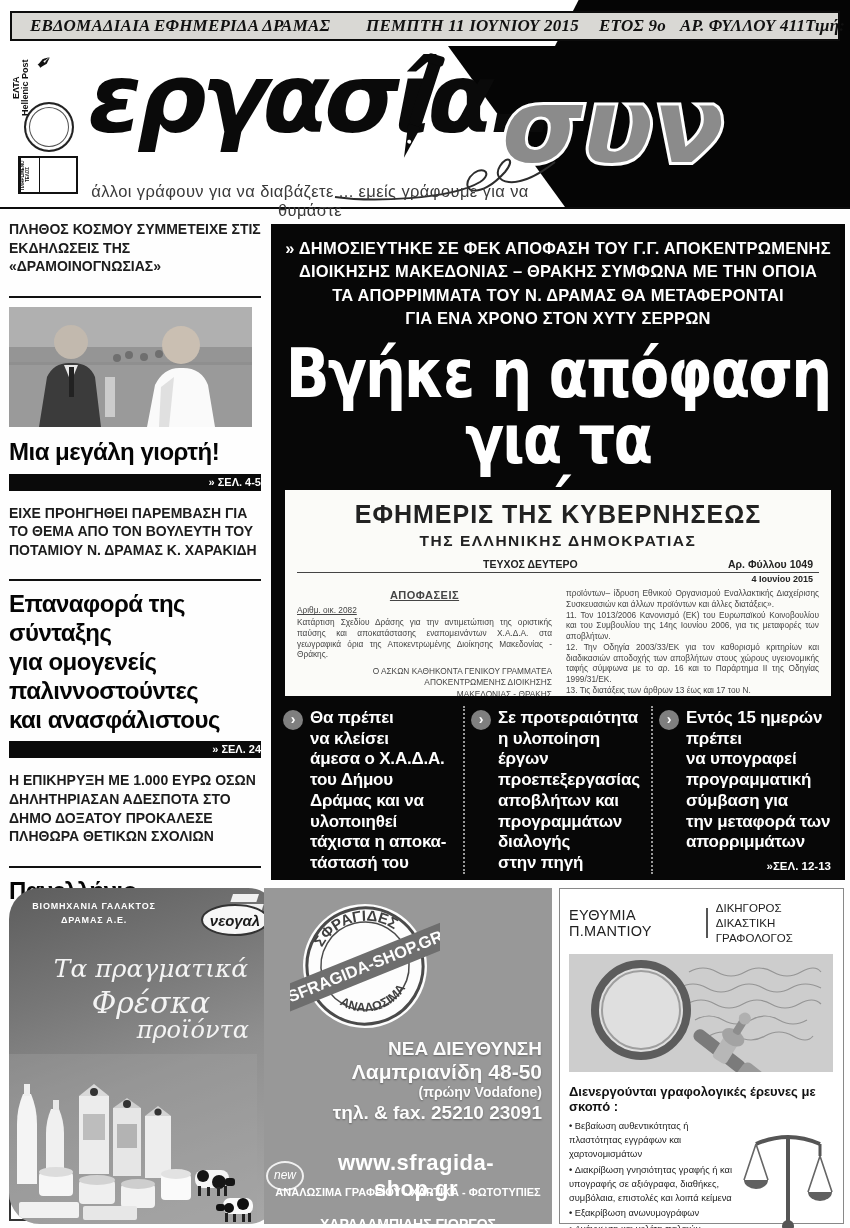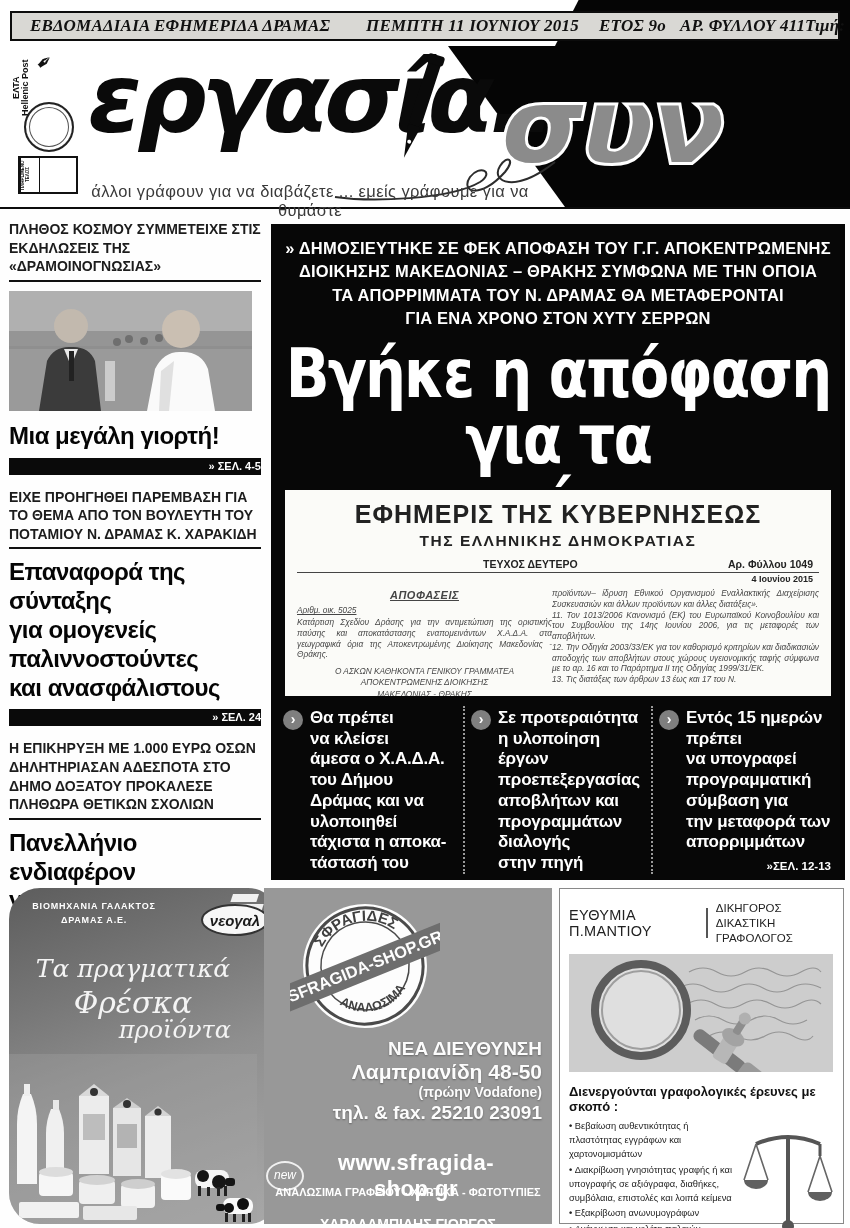--- a/index.html
+++ b/index.html
@@ -40,21 +40,21 @@
               border-radius:50%;box-shadow:inset 0 0 0 3px #fff,inset 0 0 0 4px #555;}
   .elta-box{position:absolute;top:106px;left:8px;width:56px;height:34px;border:2px solid #111;
             display:flex;}
   .elta-box div{border-right:1px solid #111;flex:1;font-size:4.5px;font-weight:bold;
                 writing-mode:vertical-rl;transform:rotate(180deg);text-align:center;line-height:1.1;
                 overflow:hidden;}
   .elta-box div:last-child{border-right:none;}
   
   .leftcol{position:absolute;top:220px;left:9px;width:252px;height:660px;}
   .kicker{font-size:14px;font-weight:bold;line-height:1.33;border-bottom:2px solid #111;
-          padding-bottom:4px;margin-bottom:9px;color:#1c1c1c;}
+          padding-bottom:20px;margin-bottom:9px;color:#1c1c1c;}
   .story-photo{width:243px;height:120px;margin-bottom:7px;}
   .lc-headline{font-size:24px;font-weight:bold;line-height:1.2;letter-spacing:-.5px;
                white-space:pre-line;margin-bottom:7px;color:#050505;}
   .selbar{background:#0a0a0a;color:#fff;font-size:11px;font-weight:bold;text-align:right;
           padding:2px 0 3px 0;margin-bottom:13px;}
   
   .cardio{border:2px solid #333;margin-top:2px;padding:6px 8px 6px 6px;position:relative;min-height:118px;}
   .cardio-heart{position:absolute;top:10px;left:4px;}
   .cardio-name{font-size:15.5px;font-weight:bold;text-align:right;letter-spacing:.3px;}
   .cardio-title{font-size:13px;font-style:italic;font-weight:bold;text-align:right;margin:1px 14px 2px 0;}
@@ -73,21 +73,21 @@
                  font-family:"DejaVu Sans","Liberation Sans",sans-serif;}
   
   .gazette{position:absolute;top:266px;left:14px;width:546px;height:206px;background:#fbfbf8;
            color:#222;padding:8px 12px 12px 12px;box-sizing:border-box;overflow:hidden;}
   .gz-title{font-size:25px;font-weight:bold;text-align:center;letter-spacing:1px;margin-top:2px;}
   .gz-sub{font-size:15.5px;font-weight:bold;text-align:center;letter-spacing:1.5px;margin-top:3px;}
   .gz-meta{display:flex;justify-content:space-between;border-bottom:1.5px solid #444;
            padding:8px 6px 2px 6px;font-size:10.5px;font-weight:bold;}
   .gz-meta .gz-type{margin-left:180px;}
   .gz-date{text-align:right;font-size:9px;font-weight:bold;padding:1px 6px 4px 0;}
-  .gz-cols{display:flex;font-size:8.3px;color:#454545;line-height:1.3;font-style:italic;}
+  .gz-cols{display:flex;gap:14px;font-size:8.3px;color:#454545;line-height:1.3;}
   .gz-left{flex:0 0 255px;}
   .gz-apofaseis{text-align:center;font-size:11px;font-weight:bold;text-decoration:underline;
                 letter-spacing:.5px;margin-bottom:3px;}
   .gz-ref{text-decoration:underline;margin-bottom:1px;}
   .gz-body{text-align:justify;}
   .gz-sig{text-align:center;margin-top:6px;line-height:1.35;}
   .gz-right{flex:1;text-align:justify;white-space:pre-line;}
   
   .bullets{position:absolute;top:482px;left:6px;width:562px;display:flex;}
   .bullet{flex:1;padding:2px 4px 0 6px;display:flex;gap:7px;}
@@ -98,21 +98,21 @@
           letter-spacing:-.2px;}
   .main-ref{position:absolute;bottom:8px;right:14px;color:#fff;font-size:11.5px;font-weight:bold;}
   
   .ads{position:absolute;top:888px;left:0;width:850px;height:340px;}
   
   .neogal{position:absolute;left:9px;top:0;width:270px;height:336px;overflow:hidden;
           background:linear-gradient(160deg,#5d5d5d 0%,#777 30%,#8f8f8f 55%,#a8a8a8 100%);border-radius:31px;}
   .ng-top{position:absolute;top:12px;left:10px;width:150px;color:#fff;font-size:9px;font-weight:bold;
           text-align:center;letter-spacing:.8px;line-height:1.5;}
   .ng-logo{position:absolute;top:6px;right:8px;width:72px;height:44px;}
-  .ng-slogan{position:absolute;top:66px;left:0;width:248px;text-align:center;color:#f4f4f4;
+  .ng-slogan{position:absolute;top:66px;left:18px;width:248px;text-align:center;color:#f4f4f4;
              font-family:"DejaVu Serif","Liberation Serif",serif;font-style:italic;}
   .ng-s1{font-size:25px;}
   .ng-s2{font-size:30px;margin-top:2px;}
   .ng-s3{font-size:24px;text-align:right;padding-right:26px;margin-top:-4px;}
   .ng-photo{position:absolute;bottom:0;left:0;}
   
   .sfragida{position:absolute;left:264px;top:0;width:288px;height:336px;background:#989898;
             overflow:hidden;color:#fff;}
   .sf-stamp{position:absolute;top:8px;left:26px;}
   .sf-addr{position:absolute;top:150px;right:10px;text-align:right;color:#fcfcfc;
@@ -290,23 +290,23 @@
       <div class="gz-title">ΕΦΗΜΕΡΙΣ ΤΗΣ ΚΥΒΕΡΝΗΣΕΩΣ</div>
       <div class="gz-sub">ΤΗΣ ΕΛΛΗΝΙΚΗΣ ΔΗΜΟΚΡΑΤΙΑΣ</div>
       <div class="gz-meta">
         <span class="gz-type">ΤΕΥΧΟΣ ΔΕΥΤΕΡΟ</span>
         <span>Αρ. Φύλλου 1049</span>
       </div>
       <div class="gz-date">4 Ιουνίου 2015</div>
       <div class="gz-cols">
         <div class="gz-left">
           <div class="gz-apofaseis">ΑΠΟΦΑΣΕΙΣ</div>
-          <div class="gz-ref">Αριθμ. οικ. 5025</div>
+          <div class="gz-ref">Αριθμ. οικ. 2082</div>
           <div class="gz-body">Κατάρτιση Σχεδίου Δράσης για την αντιμετώπιση της οριστικής παύσης και αποκατάστασης εναπομεινάντων Χ.Α.Δ.Α. στα γεωγραφικά όρια της Αποκεντρωμένης Διοίκησης Μακεδονίας - Θράκης.</div>
-          <div class="gz-sig" style="white-space:pre-line;">Ο ΑΣΚΩΝ ΚΑΘΗΚΟΝΤΑ ΓΕΝΙΚΟΥ ΓΡΑΜΜΑΤΕΑ
+          <div class="gz-sig" style="white-space:pre-line;text-align:right;">Ο ΑΣΚΩΝ ΚΑΘΗΚΟΝΤΑ ΓΕΝΙΚΟΥ ΓΡΑΜΜΑΤΕΑ
 ΑΠΟΚΕΝΤΡΩΜΕΝΗΣ ΔΙΟΙΚΗΣΗΣ
 ΜΑΚΕΔΟΝΙΑΣ - ΘΡΑΚΗΣ</div>
         </div>
         <div class="gz-right">προϊόντων– ίδρυση Εθνικού Οργανισμού Εναλλακτικής Διαχείρισης Συσκευασιών και άλλων προϊόντων και άλλες διατάξεις».
 11. Τον 1013/2006 Κανονισμό (ΕΚ) του Ευρωπαϊκού Κοινοβουλίου και του Συμβουλίου της 14ης Ιουνίου 2006, για τις μεταφορές των αποβλήτων.
 12. Την Οδηγία 2003/33/ΕΚ για τον καθορισμό κριτηρίων και διαδικασιών αποδοχής των αποβλήτων στους χώρους υγειονομικής ταφής σύμφωνα με το αρ. 16 και το Παράρτημα ΙΙ της Οδηγίας 1999/31/ΕΚ.
 13. Τις διατάξεις των άρθρων 13 έως και 17 του Ν.</div>
       </div>
     </div>
 

